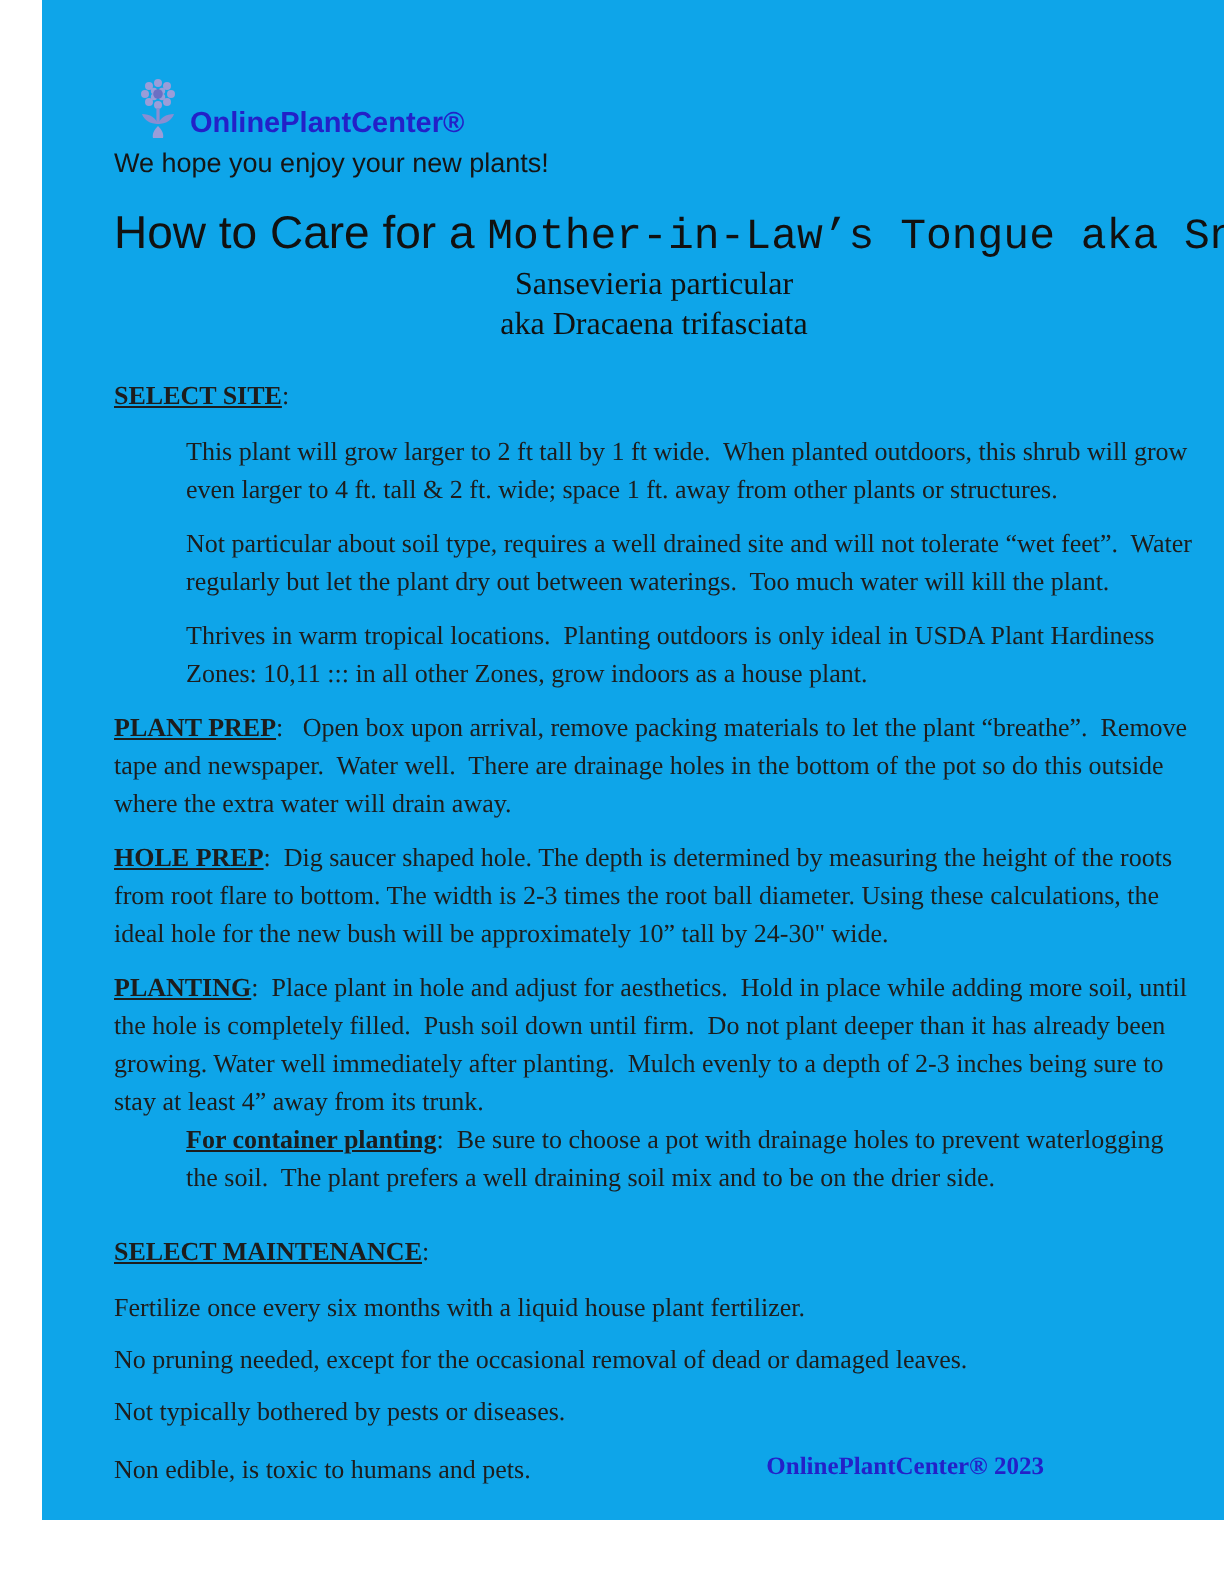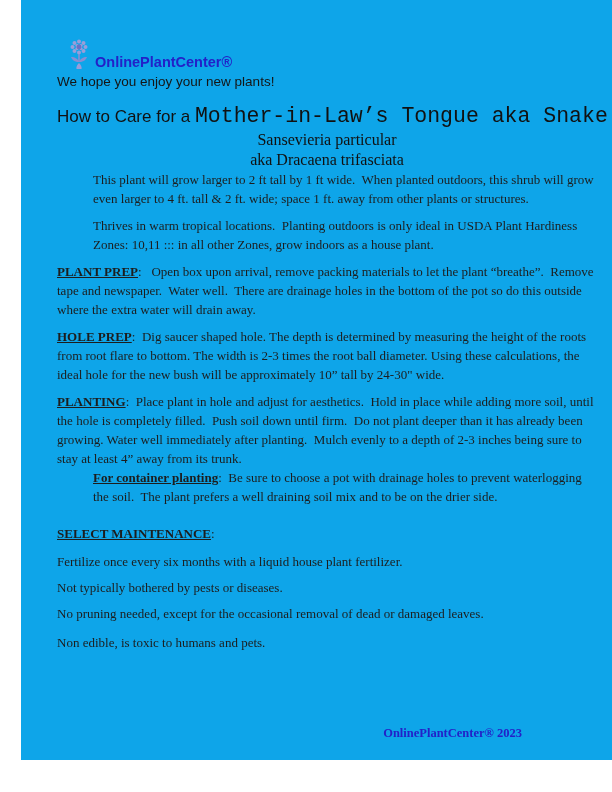--- a/index.html
+++ b/index.html
@@ -21,21 +21,21 @@
     font-family:"Liberation Sans", sans-serif;
     font-weight:700; font-size:14.5px; color:#2321c8;
     margin-left:4px; line-height:16px;
   }
   .tagline {
     font-family:"Liberation Sans", sans-serif;
     font-size:13.5px; color:#151515; margin-top:4px;
   }
   
   .title-line { text-align:center; margin-top:14px; line-height:26px; white-space:nowrap; }
-  .title-prefix { font-family:"Liberation Sans", sans-serif; font-size:17px; color:#111; }
+  .title-prefix { font-family:"Liberation Sans", sans-serif; font-size:23px; color:#111; }
   .title-main  { font-family:Liberation Mono, monospace; font-size:21.5px; color:#111; }
   .subtitle { text-align:center; font-size:16px; line-height:20px; color:#111; }
   
   p { font-size:13px; line-height:19px; margin:0 0 8px 0; white-space:pre-wrap; }
   .sec-heading { margin:15px 0 9px 0; }
   .hu { font-weight:bold; text-decoration:underline; }
   .indent { margin-left:36px; }
   .no-gap { margin-bottom:0; }
   .future-list p { margin-bottom:7px; }
   .gap-top { margin-top:18px; }
@@ -77,36 +77,38 @@
     </span>
     <span class="brand">OnlinePlantCenter®</span>
   </div>
 
   <div class="tagline">We hope you enjoy your new plants!</div>
 
   <div class="title-line"><span class="title-prefix">How to Care for a  </span><span class="title-main">Mother-in-Law’s Tongue aka Snake Plant</span></div>
   <div class="subtitle">Sansevieria particular</div>
   <div class="subtitle">aka Dracaena trifasciata</div>
 
+  <p class="sec-heading"><span class="hu">SELECT SITE</span><span>:</span></p>
 
   <p class="indent">This plant will grow larger to 2 ft tall by 1 ft wide.  When planted outdoors, this shrub will grow even larger to 4 ft. tall &amp; 2 ft. wide; space 1 ft. away from other plants or structures.</p>
+  <p class="indent">Not particular about soil type, requires a well drained site and will not tolerate “wet feet”.  Water regularly but let the plant dry out between waterings.  Too much water will kill the plant.</p>
   <p class="indent">Thrives in warm tropical locations.  Planting outdoors is only ideal in USDA Plant Hardiness Zones: 10,11 ::: in all other Zones, grow indoors as a house plant.</p>
 
   <p><span class="hu">PLANT PREP</span><span>:   Open box upon arrival, remove packing materials to let the plant “breathe”.  Remove tape and newspaper.  Water well.  There are drainage holes in the bottom of the pot so do this outside where the extra water will drain away.</span></p>
 
   <p><span class="hu">HOLE PREP</span><span>:  Dig saucer shaped hole. The depth is determined by measuring the height of the roots from root flare to bottom. The width is 2-3 times the root ball diameter. Using these calculations, the ideal hole for the new bush will be approximately 10” tall by 24-30" wide.</span></p>
 
   <p class="no-gap"><span class="hu">PLANTING</span><span>:  Place plant in hole and adjust for aesthetics.  Hold in place while adding more soil, until the hole is completely filled.  Push soil down until firm.  Do not plant deeper than it has already been growing. Water well immediately after planting.  Mulch evenly to a depth of 2-3 inches being sure to stay at least 4” away from its trunk.</span></p>
 
   <p class="indent"><span class="hu">For container planting</span><span>:  Be sure to choose a pot with drainage holes to prevent waterlogging the soil.  The plant prefers a well draining soil mix and to be on the drier side.</span></p>
 
   <p class="sec-heading gap-top"><span class="hu">SELECT MAINTENANCE</span><span>:</span></p>
 
   <div class="future-list">
     <p>Fertilize once every six months with a liquid house plant fertilizer.</p>
+    <p>No pruning needed, except for the occasional removal of dead or damaged leaves.</p>
     <p>Not typically bothered by pests or diseases.</p>
-    <p>No pruning needed, except for the occasional removal of dead or damaged leaves.</p>
     <p class="gap-top" style="margin-top:10px;">Non edible, is toxic to humans and pets.</p>
   </div>
 
   <div class="footer">OnlinePlantCenter® 2023</div>
 
 </div>
 
 </body></html>

